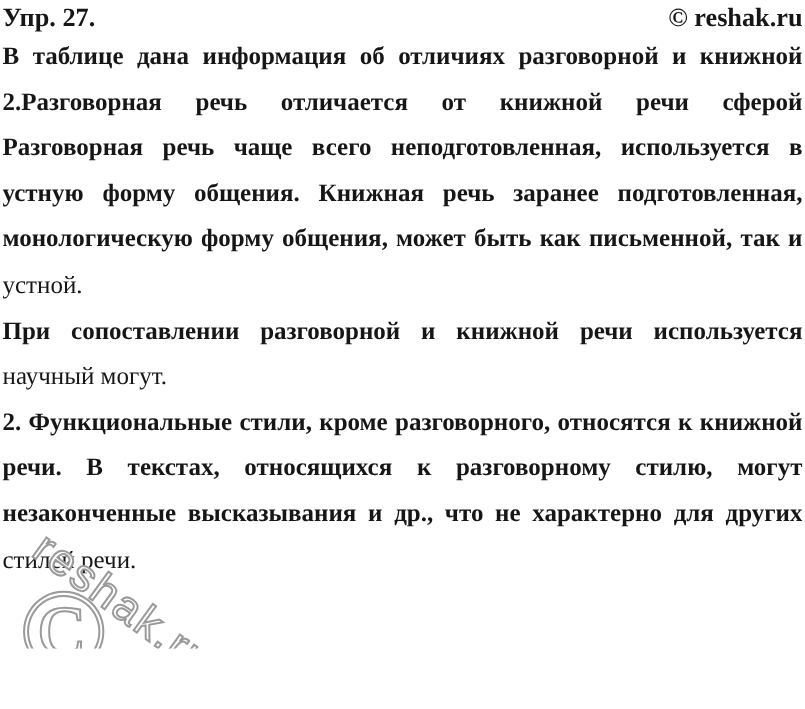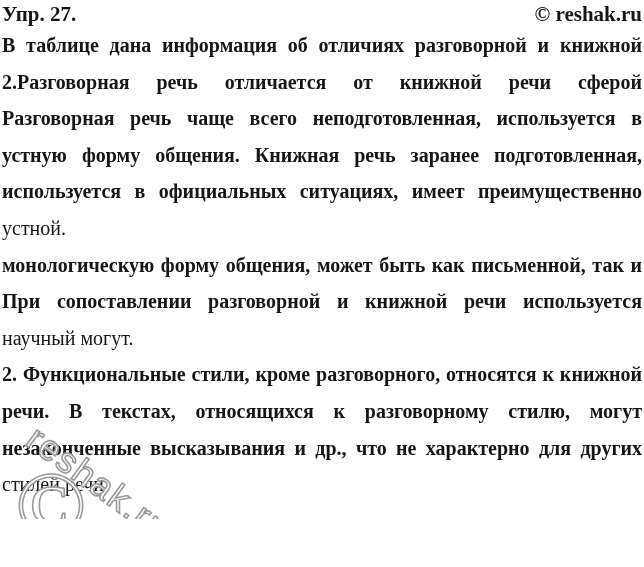--- a/index.html
+++ b/index.html
@@ -66,23 +66,22 @@
   <div class="header-row">
     <span class="exercise">Упр. 27.</span>
     <span class="credit">© reshak.ru</span>
   </div>
 
   <div class="doc-body">
     <div class="line j">В таблице дана информация об отличиях разговорной и книжной речи.</div>
     <div class="line j">2.Разговорная речь отличается от книжной речи сферой употребления.</div>
     <div class="line j">Разговорная речь чаще всего неподготовленная, используется в</div>
     <div class="line j">устную форму общения. Книжная речь заранее подготовленная,</div>
-    <div class="line j">используется в официальных ситуациях, имеет преимущественно</div>
+    <div class="line j">монологическую форму общения, может быть как письменной, так и</div>
     <div class="line">устной.</div>
-    <div class="line j">монологическую форму общения, может быть как письменной, так и</div>
     <div class="line j">При сопоставлении разговорной и книжной речи используется</div>
     <div class="line">научный могут.</div>
     <div class="line j">2. Функциональные стили, кроме разговорного, относятся к книжной</div>
     <div class="line j">речи. В текстах, относящихся к разговорному стилю, могут</div>
     <div class="line j">незаконченные высказывания и др., что не характерно для других</div>
     <div class="line">стилей речи.</div>
   </div>
 
   <svg class="watermark-overlay" width="644" height="567" viewBox="0 0 644 567" xmlns="http://www.w3.org/2000/svg">
     <text transform="translate(24 444) rotate(36)" font-size="36" letter-spacing="2" font-family="Liberation Sans, DejaVu Sans, sans-serif" fill="#ffffff" stroke="#9a9a9a" stroke-width="1.6">reshak.ru</text>

